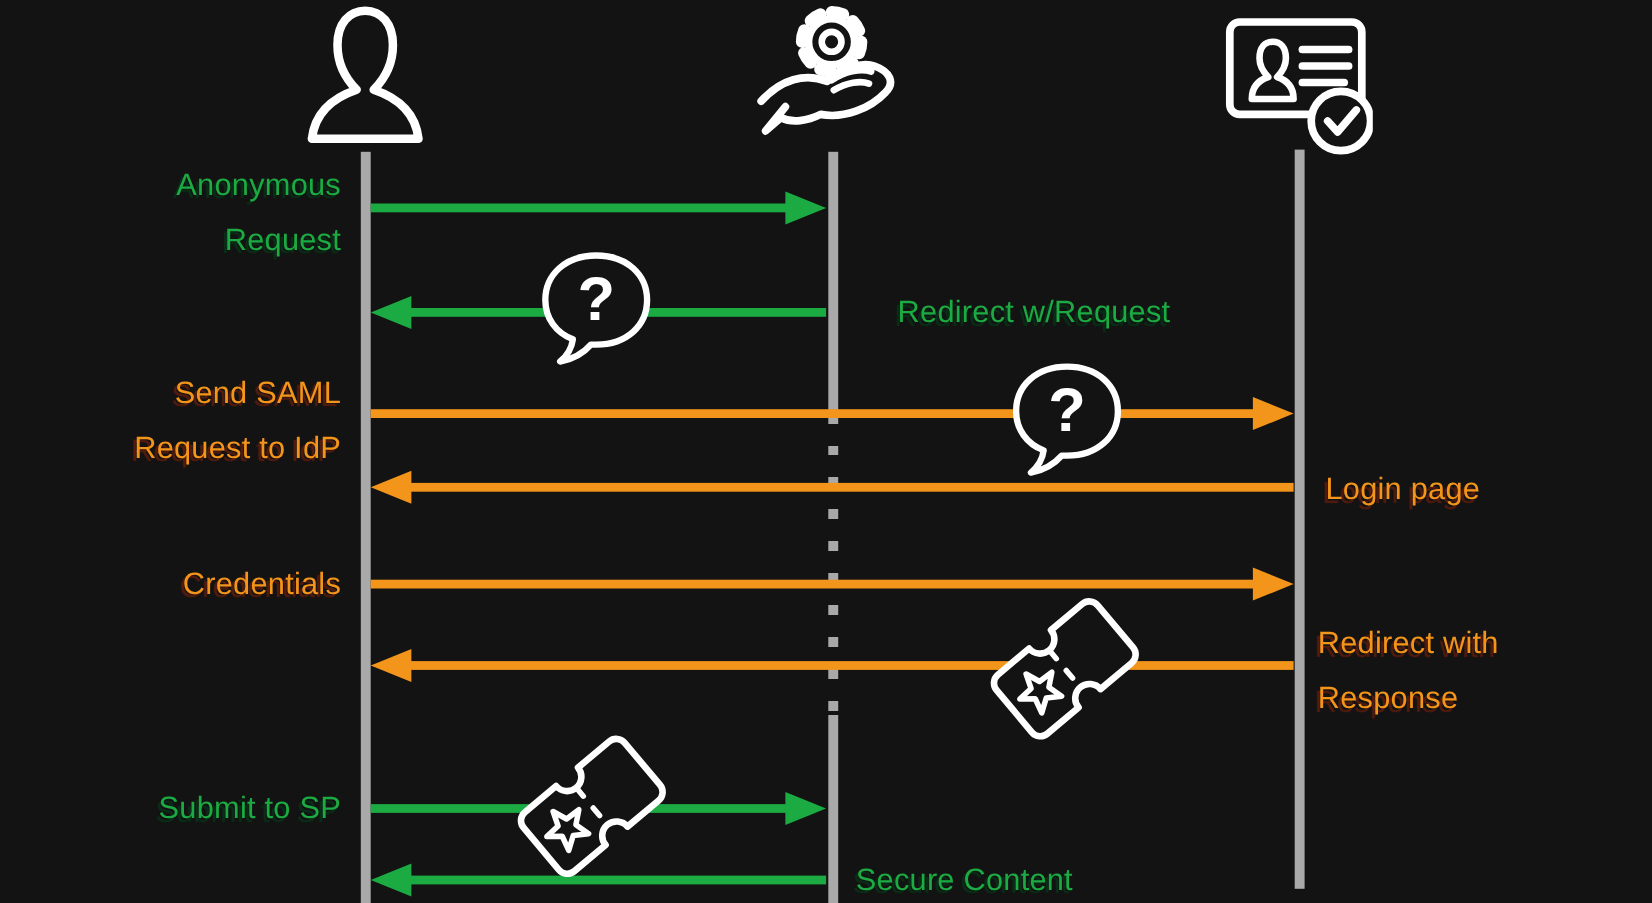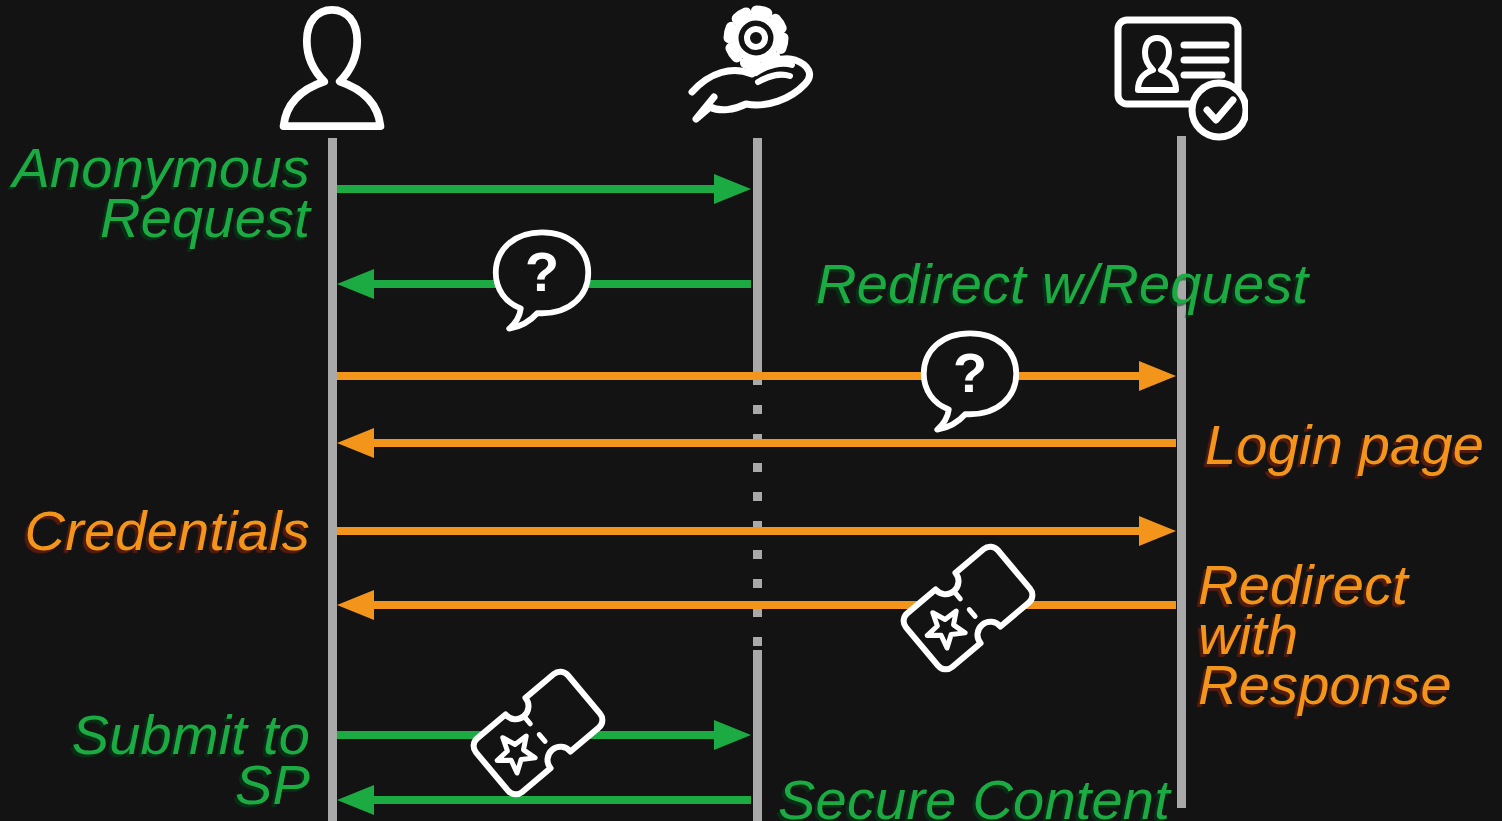--- a/index.html
+++ b/index.html
@@ -31,25 +31,24 @@
   .arrow .head{position:absolute;top:0;width:0;height:0;}
   .arrow.dir-right .shaft{left:0;right:32px;}
   .arrow.dir-right .head{right:0;border-top:15px solid transparent;border-bottom:15px solid transparent;border-left:37px solid var(--c);}
   .arrow.dir-left .shaft{left:32px;right:0;}
   .arrow.dir-left .head{left:0;border-top:15px solid transparent;border-bottom:15px solid transparent;border-right:37px solid var(--c);}
   .arrow.green{--c:var(--green,#1caa42);}
   .arrow.orange{--c:var(--orange,#f3951a);}
   
   .label{
     position:absolute;
-    font-size:56px;
+    font-size:28px;
     line-height:50px;
     white-space:pre-line;
     letter-spacing:0.2px;
-    font-style:italic;
   }
   .label.green{color:var(--green,#1caa42);text-shadow:-3px 3px 1px rgba(0,70,25,0.55);}
   .label.orange{color:var(--orange,#f3951a);text-shadow:-3px 3px 1px rgba(150,35,10,0.5);}
   .label.align-right{text-align:right;}
   
   .msg-icon{position:absolute;color:var(--icon_stroke,#fff);}
   .msg-icon svg{display:block;overflow:visible;}
   .ticket{transform:rotate(-40deg);}
   .bubble-q{
     font-size:58px;font-weight:bold;
@@ -160,20 +159,22 @@
     <svg width="126" height="76" viewBox="-3 -3 126 76">
       <path style="fill:var(--background,#131313)" class="stroke" stroke-width="6" stroke-linejoin="round" d="M10,0 H47 A13,13 0 0 0 73,0 H110 A10,10 0 0 1 120,10 V60 A10,10 0 0 1 110,70 H73 A13,13 0 0 0 47,70 H10 A10,10 0 0 1 0,60 V10 A10,10 0 0 1 10,0 Z"></path>
       <line x1="60" y1="14" x2="60" y2="56" class="stroke" stroke-width="5" stroke-linecap="round" stroke-dasharray="9 14"></line>
       <polygon style="fill:var(--background,#131313)" class="stroke" stroke-width="5" stroke-linejoin="round" points="30,16 35,29.1 49,29.8 38.1,38.6 41.8,52.2 30,44.5 18.2,52.2 21.9,38.6 11,29.8 25,29.1"></polygon>
     </svg>
   </div>
 
   <div class="label green align-right" style="right:1192px;top:143px;">Anonymous
 Request</div>
   <div class="label green" style="left:816px;top:259px;">Redirect w/Request</div>
+  <div class="label orange align-right" style="right:1192px;top:332px;">Send SAML
+Request to IdP</div>
   <div class="label orange align-right" style="right:1192px;top:506px;">Credentials</div>
   <div class="label orange" style="left:1205px;top:420px;">Login page</div>
   <div class="label green align-right" style="right:1192px;top:710px;">Submit to SP</div>
   <div class="label orange" style="left:1198px;top:560px;">Redirect with
 Response</div>
   <div class="label green" style="left:778px;top:775px;">Secure Content</div>
 
 </div>
 
 </body></html>

